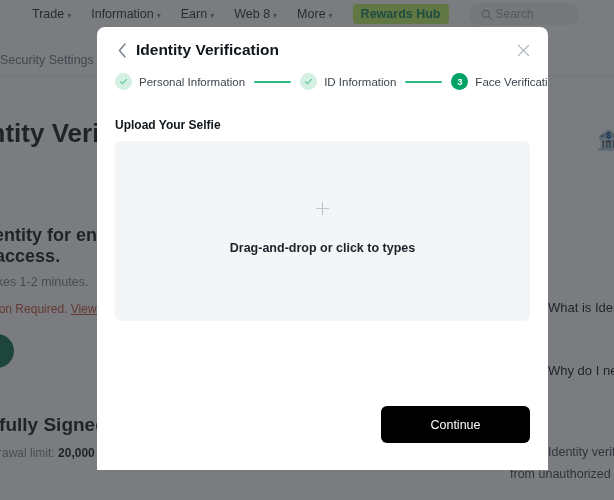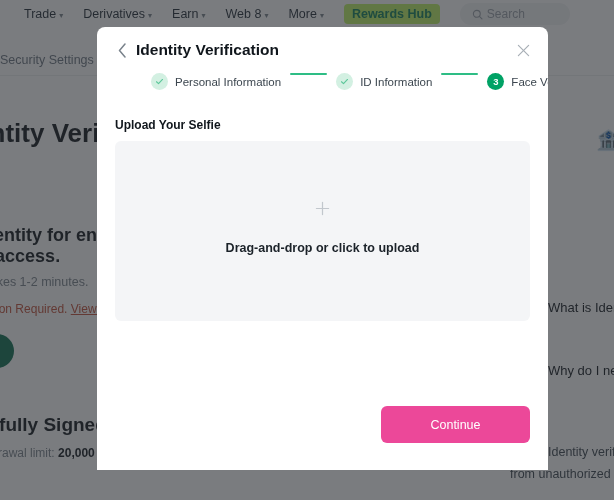--- a/index.html
+++ b/index.html
@@ -25,21 +25,21 @@
   }
 
   .bg-topbar {
     position: absolute;
     top: 0; left: 0; right: 0;
     height: 28px;
     background: #ffffff;
     display: flex;
     align-items: center;
     gap: 20px;
-    padding-left: 4px;
+    padding-left: 12px;
     white-space: nowrap;
   }
 
   .bg-nav-item {
     font-size: 12.5px;
     color: #1f2933;
     display: inline-flex;
     align-items: center;
     gap: 3px;
   }
@@ -260,23 +260,22 @@
     display: flex;
     align-items: center;
     justify-content: center;
     color: #a9b0b7;
     cursor: pointer;
   }
 
   
   .stepper {
     display: flex;
-    align-items: flex-start;
+    align-items: center;
     padding: 14px 18px 0 18px;
-    margin-left: 36px;
   }
   .step {
     display: flex;
     align-items: center;
     gap: 7px;
     flex: 0 0 auto;
   }
   .step-circle {
     width: 17px;
     height: 17px;
@@ -358,42 +357,42 @@
     left: 0; right: 0;
     bottom: 27px;
     display: flex;
     justify-content: flex-end;
     padding-right: 18px;
   }
   .continue-btn {
     width: 149px;
     height: 37px;
     border-radius: 6px;
-    background: #ec4899;
+    background: #000000;
     color: #ffffff;
     font-size: 12.5px;
     font-family: "Liberation Sans", sans-serif;
     border: none;
     cursor: default;
     margin-left: 10px;
   }
 </style>
 </head>
 <body>
 
 <div id="page-background">
 
   <div class="bg-topbar">
     <span style="width:0"></span>
     <span class="bg-nav-item">
       <span>Trade</span>
       <span class="bg-nav-caret">▾</span>
     </span>
     <span class="bg-nav-item">
-      <span>Derivatives</span>
+      <span>Information</span>
       <span class="bg-nav-caret">▾</span>
     </span>
     <span class="bg-nav-item">
       <span>Earn</span>
       <span class="bg-nav-caret">▾</span>
     </span>
     <span class="bg-nav-item">
       <span>Web 8</span>
       <span class="bg-nav-caret">▾</span>
     </span>
@@ -489,20 +488,20 @@
   <div class="modal-body">
     <div class="section-title">Upload Your Selfie</div>
 
     <div class="dropzone">
       <span class="dz-plus">
         <svg width="15" height="15" viewBox="0 0 16 16">
           <line x1="8" y1="1.5" x2="8" y2="14.5" stroke="#c2c7cd" stroke-width="1.3" stroke-linecap="round"></line>
           <line x1="1.5" y1="8" x2="14.5" y2="8" stroke="#c2c7cd" stroke-width="1.3" stroke-linecap="round"></line>
         </svg>
       </span>
-      <div class="dz-main">Drag-and-drop or click to upload</div>
+      <div class="dz-main">Drag-and-drop or click to types</div>
     </div>
   </div>
 
   <div class="modal-footer">
     <button class="continue-btn">Continue</button>
   </div>
 </div>
 
 </body></html>

